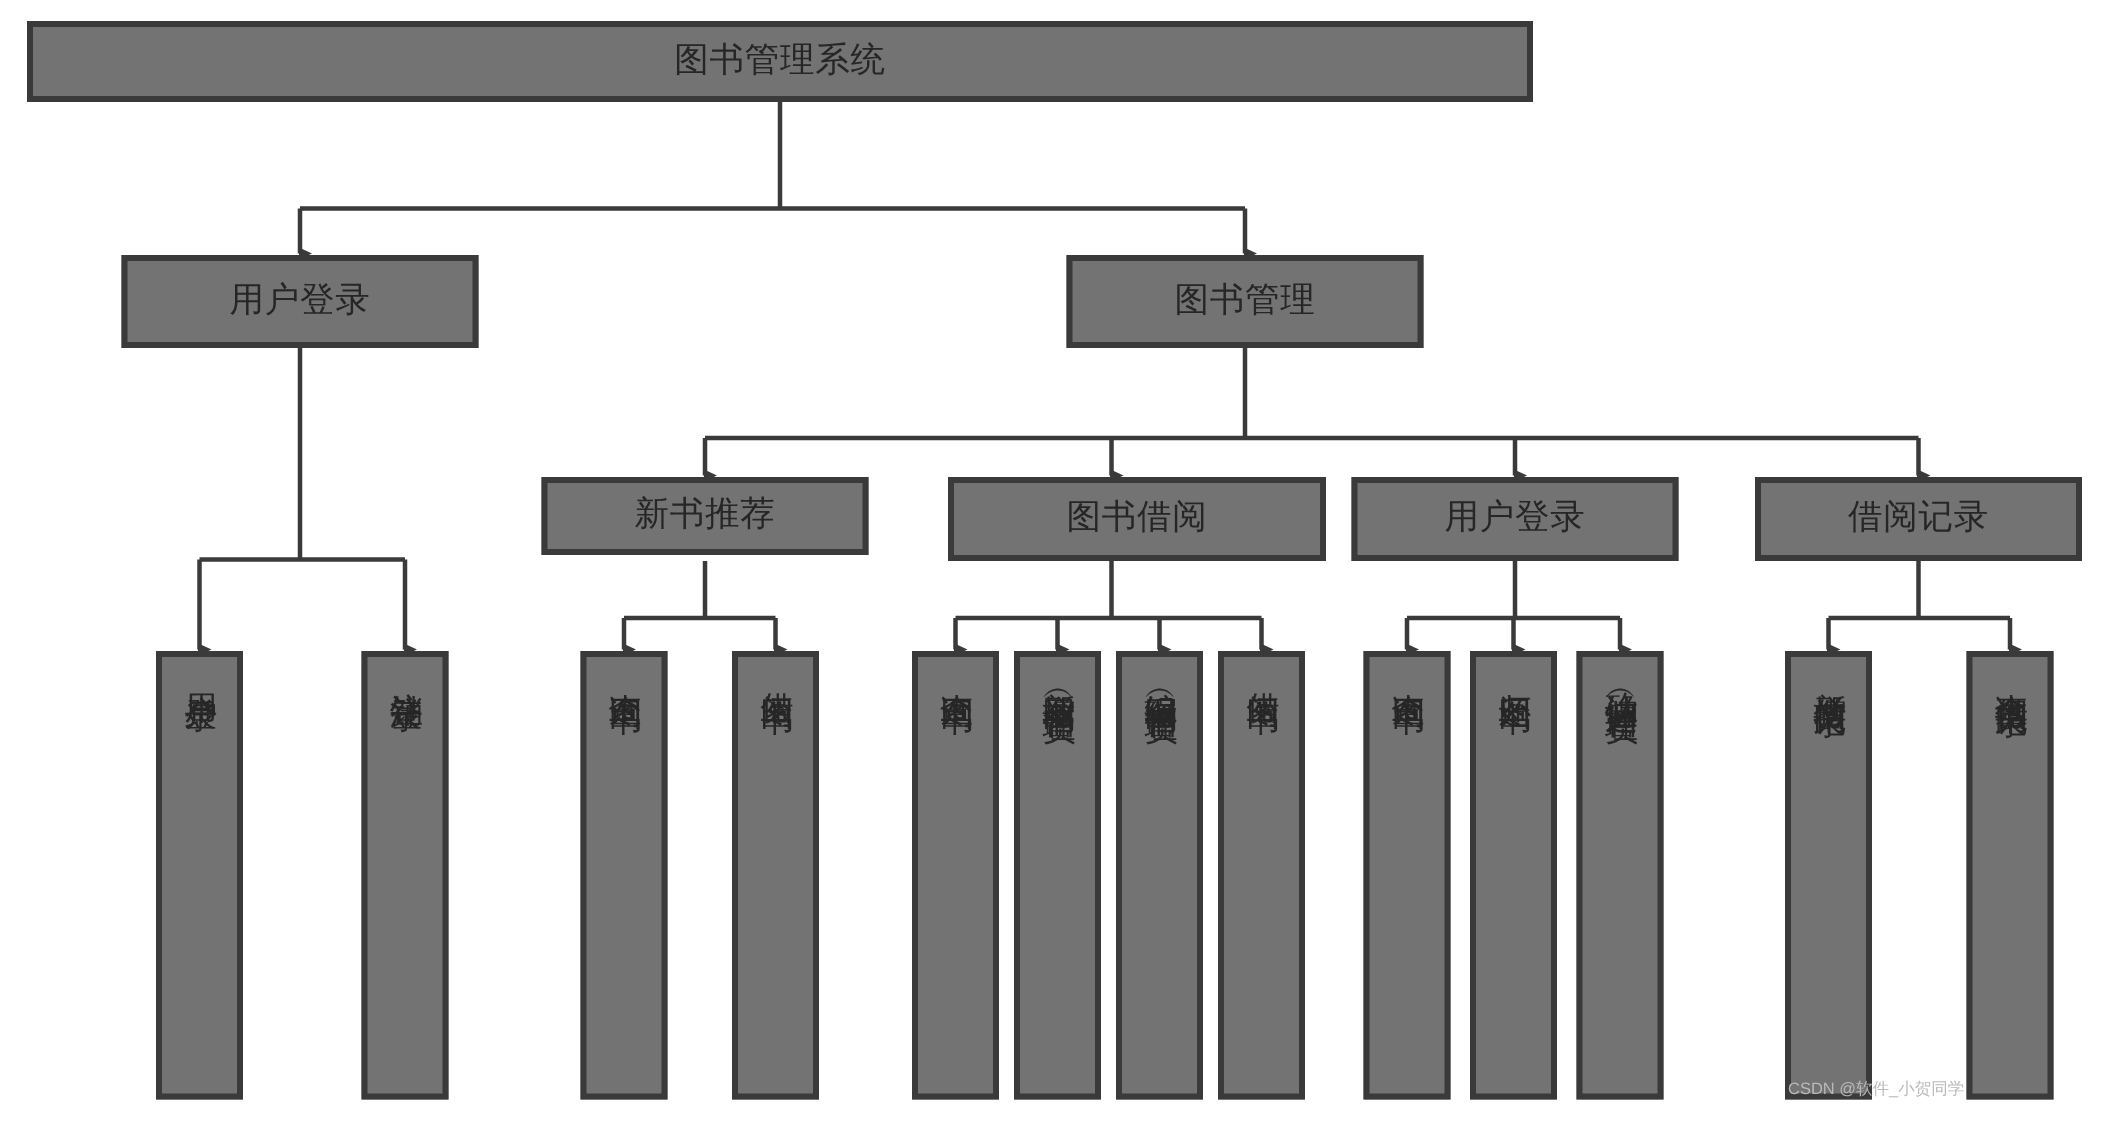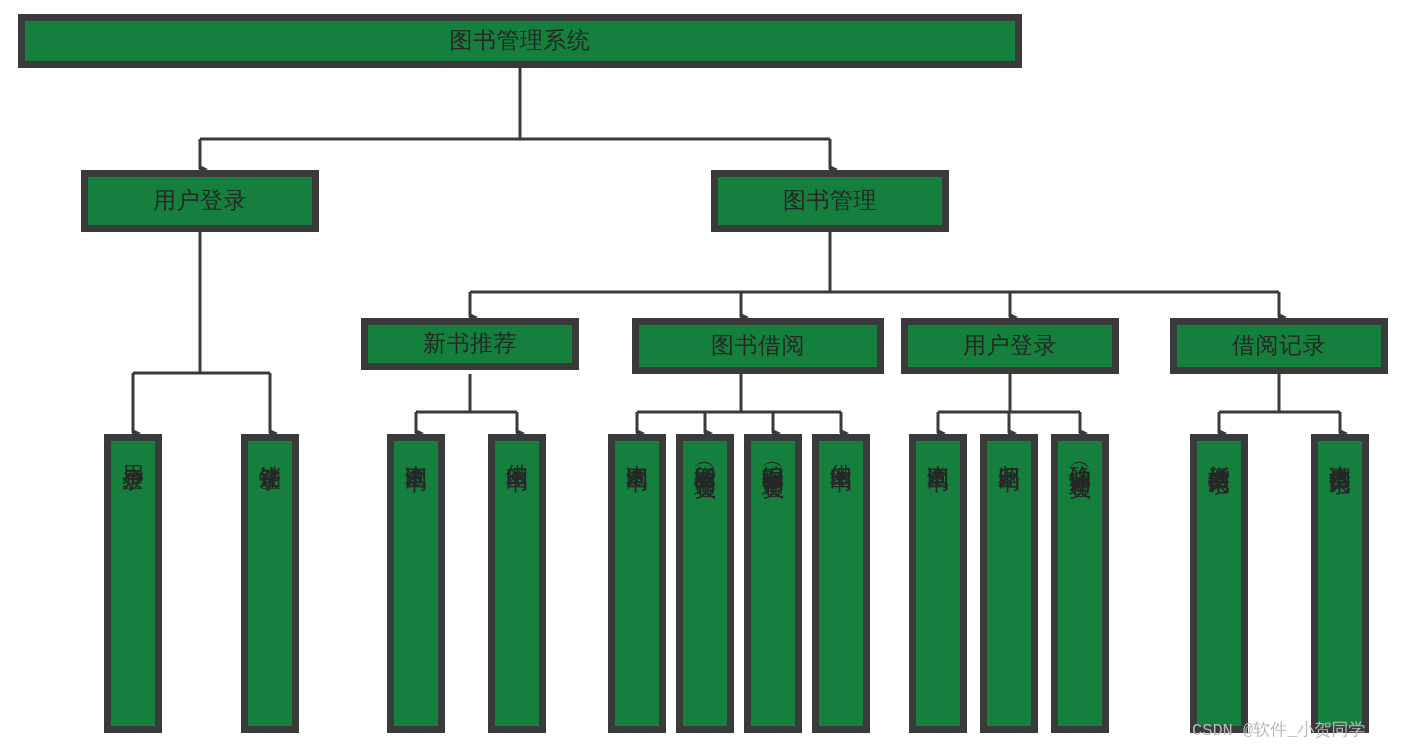--- a/index.html
+++ b/index.html
@@ -23,22 +23,22 @@
     position: absolute;
     left: 0;
     top: 0;
     width: 1405px;
     height: 747px;
     pointer-events: none;
   }
   .node {
     position: absolute;
     box-sizing: border-box;
-    background: #15803d;
-    border: 7px solid #0369a1;
+    background: #737373;
+    border: 4px solid #0369a1;
     display: flex;
     align-items: center;
     justify-content: center;
     z-index: 2;
   }
   .node .node-label {
     display: block;
     text-align: center;
     color: #262626;
     letter-spacing: 0.5px;
@@ -59,25 +59,25 @@
   .node.vert .node-label {
     writing-mode: vertical-rl;
     text-orientation: upright;
     font-size: 22px;
     line-height: 1.28;
     letter-spacing: 2px;
     white-space: nowrap;
   }
   .watermark {
     position: absolute;
-    font-size: 17px;
+    font-size: 11px;
     color: #b9b9b9;
     white-space: nowrap;
     z-index: 5;
-    font-family: Liberation Mono, monospace;
+    font-family: Liberation Sans, sans-serif;
   }
 </style>
 </head>
 <body>
 
 <div id="diagram-root">
   <svg id="connector-layer" viewBox="0 0 1405 747" xmlns="http://www.w3.org/2000/svg">
     <defs>
       <marker id="arrowhead" markerWidth="9" markerHeight="9" refX="4.2" refY="8" orient="auto-start-reverse" markerUnits="userSpaceOnUse">
         <path d="M 0 0 L 8.4 0 L 4.2 9 Z" fill="#3a3a3a" transform="rotate(180 4.2 4.5)"></path>

